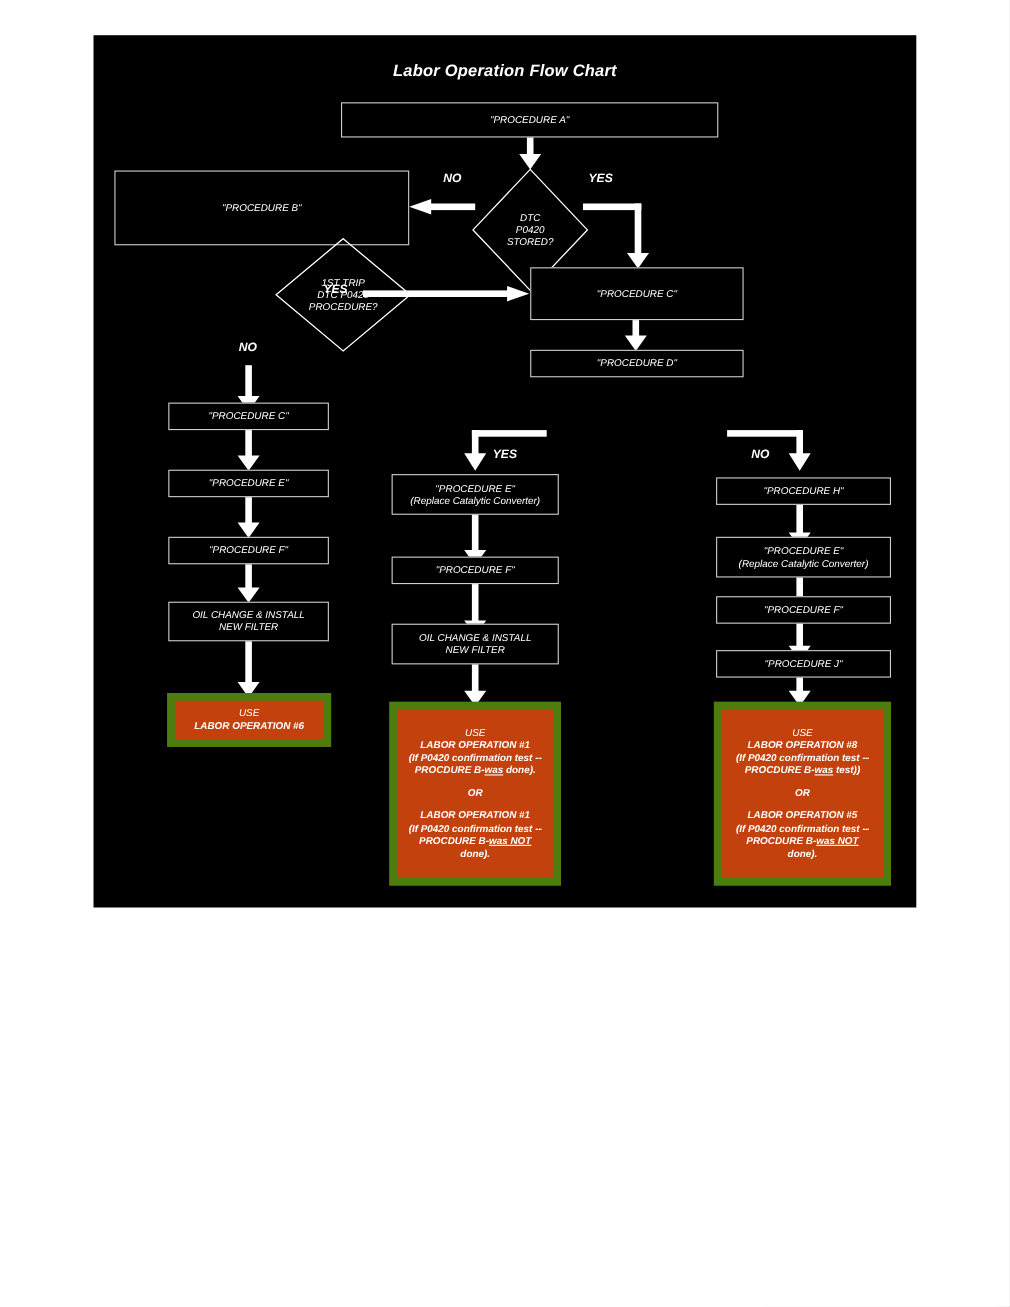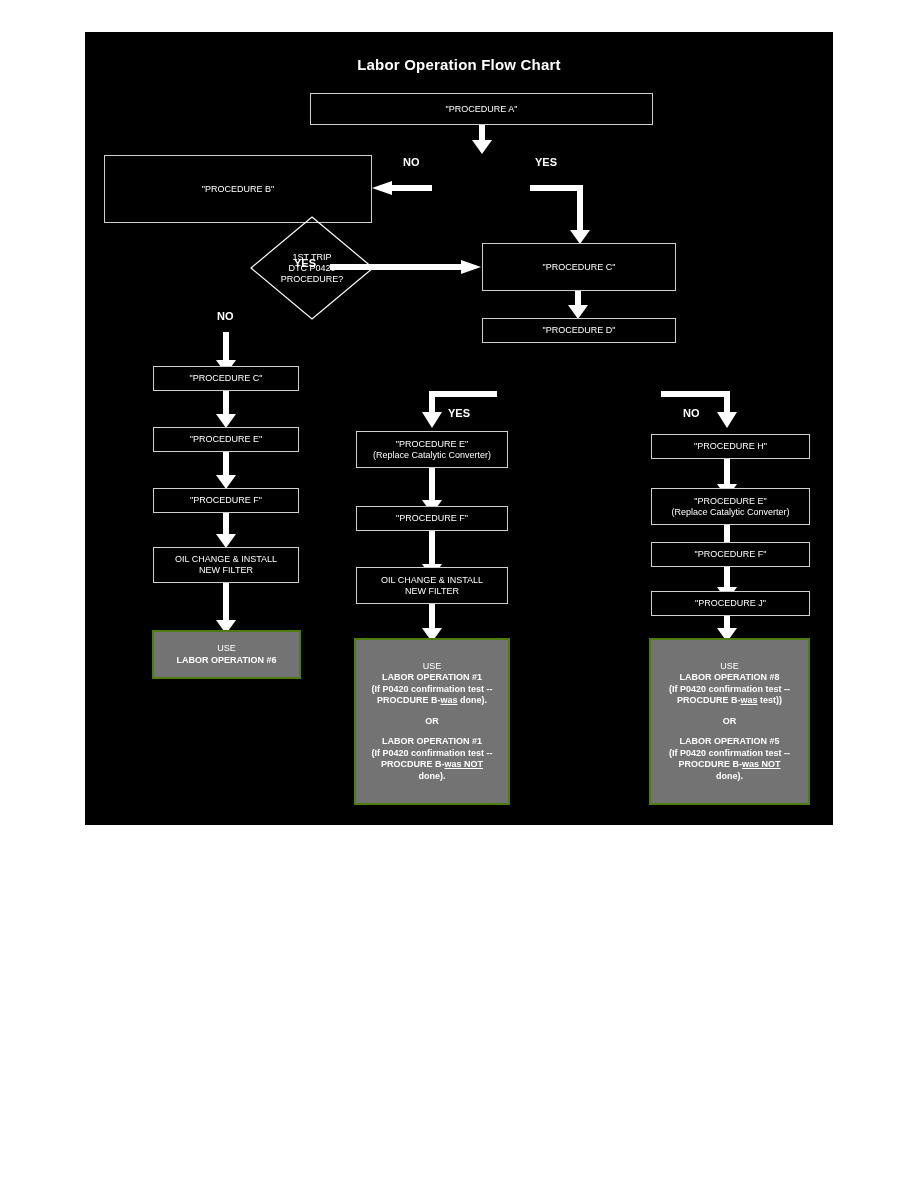--- a/index.html
+++ b/index.html
@@ -1,30 +1,30 @@
 <!DOCTYPE html>
 <html><head>
 <meta charset="utf-8">
 <style>
   html,body{margin:0;padding:0;background:#ffffff;}
   body{width:918px;height:1188px;font-family:"Liberation Sans",sans-serif;}
-  #page{position:relative;width:908px;height:1188px;background:#ffffff;overflow:hidden;}
+  #page{position:relative;width:908px;height:1188px;background:#ffffff;overflow:hidden;font-style:italic;}
   #canvas{position:absolute;left:85px;top:32px;width:748px;height:793px;background:#000000;}
 
   .title{position:absolute;color:#ffffff;font-weight:bold;font-size:15px;letter-spacing:.2px;
          white-space:nowrap;text-align:center;}
 
   
   .box{position:absolute;border:1px solid #cfcfcf;background:#000000;color:#ffffff;
        display:flex;align-items:center;justify-content:center;text-align:center;
        font-size:9px;line-height:11px;box-sizing:border-box;}
   .box .inner{padding:0 2px;}
 
   
-  .result{position:absolute;border:2px solid #4d7c0f;background:#737373;color:#ffffff;
+  .result{position:absolute;border:7px solid #4d7c0f;background:#c2410c;color:#ffffff;
           box-sizing:border-box;display:flex;align-items:center;justify-content:center;}
   .result .inner{text-align:center;font-size:9px;line-height:11.5px;font-weight:bold;padding:0 2px;}
   .result .use{font-weight:normal;}
   .result .blank{display:block;height:9px;}
   .result u{text-decoration:underline;}
 
   
   .diamond{position:absolute;}
   .diamond svg{position:absolute;left:0;top:0;overflow:visible;}
   .diamond .dtext{position:absolute;left:0;top:0;width:100%;height:100%;
@@ -49,20 +49,32 @@
       <span class="inner">"PROCEDURE A"</span>
     </div>
 
     <div class="ln" style="left:394px;top:93px;width:6px;height:16px;"></div>
     <div class="arrow" style="left:387px;top:108px;">
       <svg width="20" height="14" viewBox="0 0 20 14">
           <polygon points="0,0 20,0 10,14" fill="#ffffff"></polygon>
         </svg>
     </div>
 
+    <div class="diamond" style="left:344px;top:121px;width:106px;height:112px;">
+      <svg width="106" height="112" viewBox="0 0 106 112">
+        <polygon points="53,1 105,56 53,111 1,56" fill="#000000" stroke="#ffffff" stroke-width="1.2"></polygon>
+      </svg>
+      <div class="dtext">
+        <div>
+          <div>DTC</div>
+          <div>P0420</div>
+          <div>STORED?</div>
+        </div>
+      </div>
+    </div>
 
     <div class="lbl" style="left:318px;top:124px;">NO</div>
     <div class="ln" style="left:305px;top:153px;width:42px;height:6px;"></div>
     <div class="arrow" style="left:287px;top:149px;">
       <svg width="20" height="14" viewBox="0 0 20 14">
           <polygon points="20,0 20,14 0,7" fill="#ffffff"></polygon>
         </svg>
     </div>
 
     <div class="box" style="left:19px;top:123px;width:268px;height:68px;">

